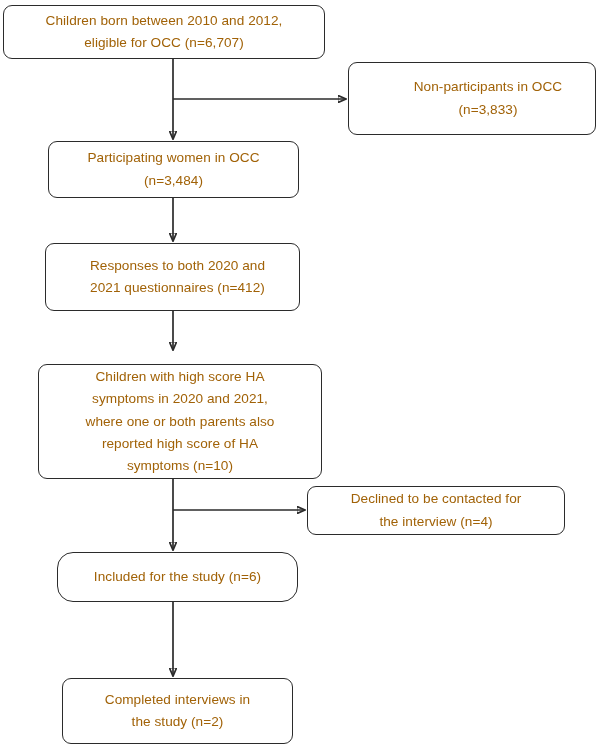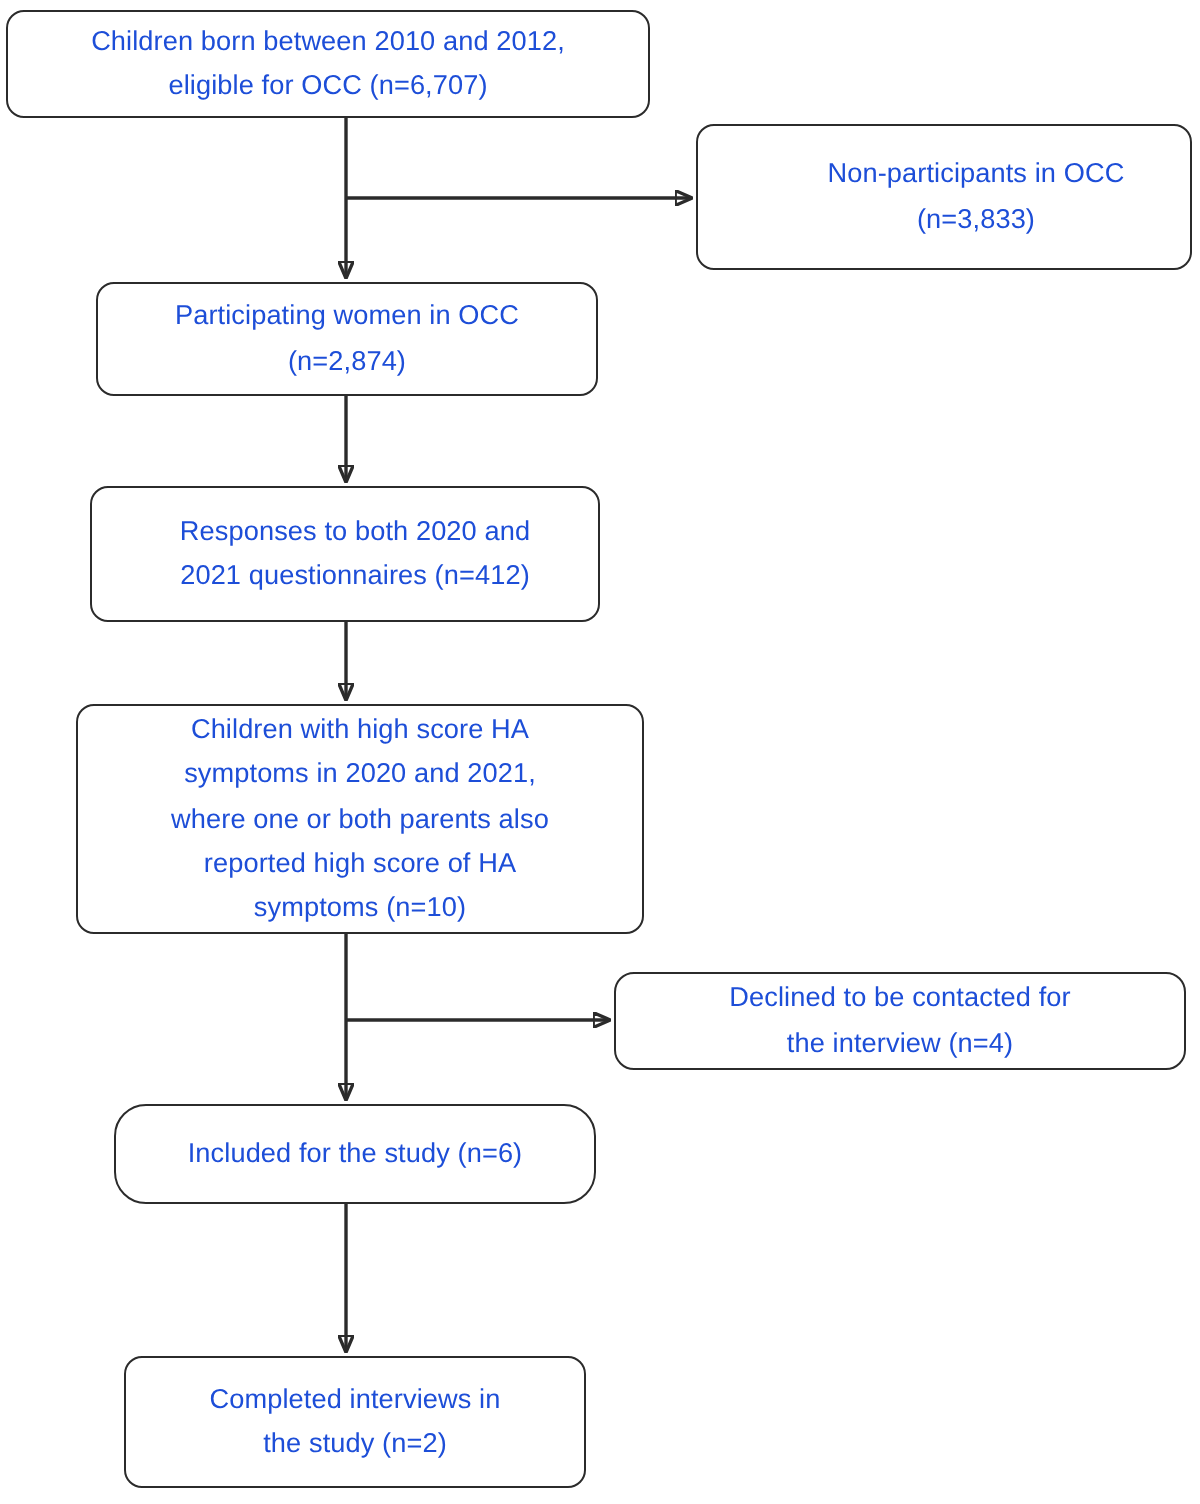--- a/index.html
+++ b/index.html
@@ -21,21 +21,21 @@
   .node {
     position: absolute;
     box-sizing: border-box;
     border: 1.6px solid #2b2b2b;
     border-radius: 9px;
     background: #ffffff;
     display: flex;
     align-items: center;
     justify-content: center;
     text-align: center;
-    color: #1d4ed8;
+    color: #a16207;
     font-size: 13.6px;
     line-height: 1.62;
     letter-spacing: 0.05px;
     padding: 2px 8px;
     z-index: 2;
   }
   .node .label {
     display: block;
     width: 100%;
     white-space: pre-line;
@@ -82,34 +82,34 @@
       <div class="node" style="left: 3px; top: 5px; width: 322px; height: 54px;">
         <span class="label">Children born between 2010 and 2012,
 eligible for OCC (n=6,707)</span>
       </div>
       <div class="node" style="left: 348px; top: 62px; width: 248px; height: 73px; padding-left: 40px;">
         <span class="label">Non-participants in OCC
 (n=3,833)</span>
       </div>
       <div class="node" style="left: 48px; top: 141px; width: 251px; height: 57px;">
         <span class="label">Participating women in OCC
-(n=2,874)</span>
+(n=3,484)</span>
       </div>
       <div class="node" style="left: 45px; top: 243px; width: 255px; height: 68px; padding-left: 18px;">
         <span class="label">Responses to both 2020 and
 2021 questionnaires (n=412)</span>
       </div>
-      <div class="node" style="left: 38px; top: 352px; width: 284px; height: 115px;">
+      <div class="node" style="left: 38px; top: 364px; width: 284px; height: 115px;">
         <span class="label">Children with high score HA
 symptoms in 2020 and 2021,
 where one or both parents also
 reported high score of HA
 symptoms (n=10)</span>
       </div>
-      <div class="node" style="left: 307px; top: 486px; width: 286px; height: 49px; border-radius: 10px;">
+      <div class="node" style="left: 307px; top: 486px; width: 258px; height: 49px;">
         <span class="label">Declined to be contacted for
 the interview (n=4)</span>
       </div>
       <div class="node" style="left: 57px; top: 552px; width: 241px; height: 50px; border-radius: 16px;">
         <span class="label">Included for the study (n=6)</span>
       </div>
       <div class="node" style="left: 62px; top: 678px; width: 231px; height: 66px;">
         <span class="label">Completed interviews in
 the study (n=2)</span>
       </div>

